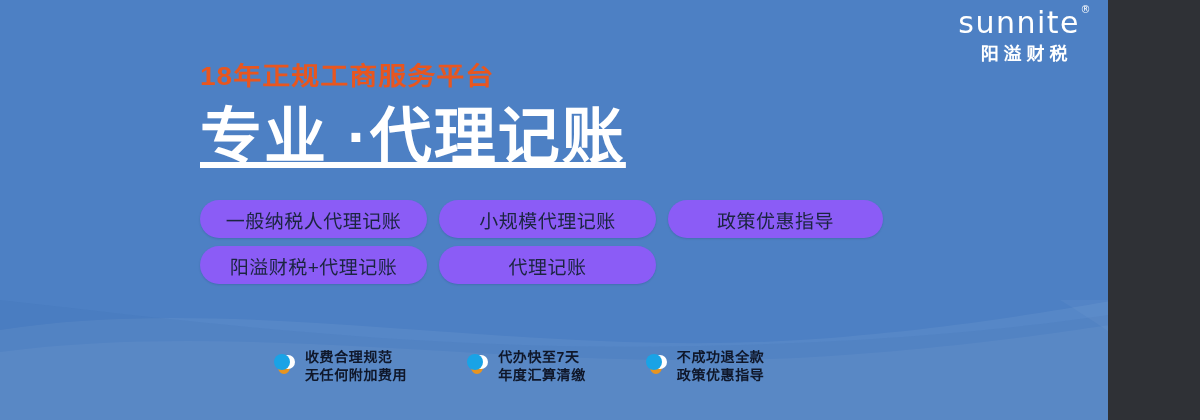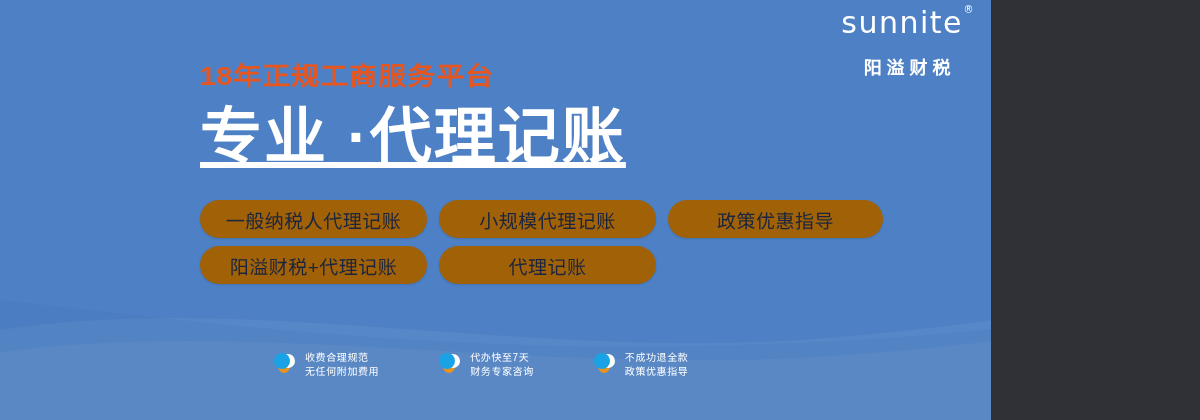--- a/index.html
+++ b/index.html
@@ -3,21 +3,21 @@
 <meta charset="utf-8">
 <title>sunnite banner</title>
 <style>
   html, body {
     margin: 0;
     padding: 0;
     background: #2f3136;
   }
   #banner {
     position: relative;
-    width: 991px;
+    width: 1108px;
     height: 420px;
     overflow: hidden;
     background: #4d80c4;
     font-family: "Liberation Sans", "DejaVu Sans", sans-serif;
     -webkit-font-smoothing: antialiased;
   }
 
   
   .bg-waves {
     position: absolute;
@@ -48,21 +48,21 @@
   }
   .logo-reg {
     position: absolute;
     top: -3px;
     right: -2px;
     font-size: 10px;
     line-height: 1;
     color: #ffffff;
   }
   .logo-cn {
-    margin-top: 21px;
+    margin-top: 7px;
     font-size: 18px;
     font-weight: 700;
     letter-spacing: 5px;
     color: #ffffff;
     padding-left: 5px;
   }
 
   
   .headline-block {
     position: absolute;
@@ -98,21 +98,21 @@
     display: grid;
     grid-template-columns: 227px 217px 215px;
     grid-auto-rows: 38px;
     column-gap: 12px;
     row-gap: 8px;
   }
   .pill {
     display: flex;
     align-items: center;
     justify-content: center;
-    background: #a16207;
+    background: #8b5cf6;
     color: #1b2540;
     border-radius: 19px;
     font-size: 19px;
     font-weight: 500;
     letter-spacing: 0.5px;
     white-space: nowrap;
     box-shadow: 0 1px 2px rgba(20, 45, 90, 0.18);
   }
 
   
@@ -134,23 +134,23 @@
     height: 30px;
     flex: 0 0 auto;
   }
   .feature-text {
     display: flex;
     flex-direction: column;
     gap: 4px;
     line-height: 1;
   }
   .feature-line {
-    font-size: 10px;
-    font-weight: 400;
-    color: #ffffff;
+    font-size: 14px;
+    font-weight: 700;
+    color: #0f172a;
     letter-spacing: 0.6px;
     white-space: nowrap;
   }
 </style>
 </head>
 <body>
 
 <div id="banner">
 
   <svg class="bg-waves" viewBox="0 0 1200 420" preserveAspectRatio="none" aria-hidden="true">
@@ -196,21 +196,21 @@
     </div>
 
     <div class="feature">
       <svg class="feature-icon" viewBox="0 0 24 30" aria-hidden="true">
         <path d="M6 16 a6 7 0 0 0 12 0 z" fill="#e8941f"></path>
         <circle cx="16" cy="11" r="7" fill="#ffffff"></circle>
         <circle cx="10" cy="11" r="8" fill="#19a3e6"></circle>
       </svg>
       <div class="feature-text">
         <span class="feature-line">代办快至7天</span>
-        <span class="feature-line">财务专家咨询</span>
+        <span class="feature-line">年度汇算清缴</span>
       </div>
     </div>
 
     <div class="feature">
       <svg class="feature-icon" viewBox="0 0 24 30" aria-hidden="true">
         <path d="M6 16 a6 7 0 0 0 12 0 z" fill="#e8941f"></path>
         <circle cx="16" cy="11" r="7" fill="#ffffff"></circle>
         <circle cx="10" cy="11" r="8" fill="#19a3e6"></circle>
       </svg>
       <div class="feature-text">

